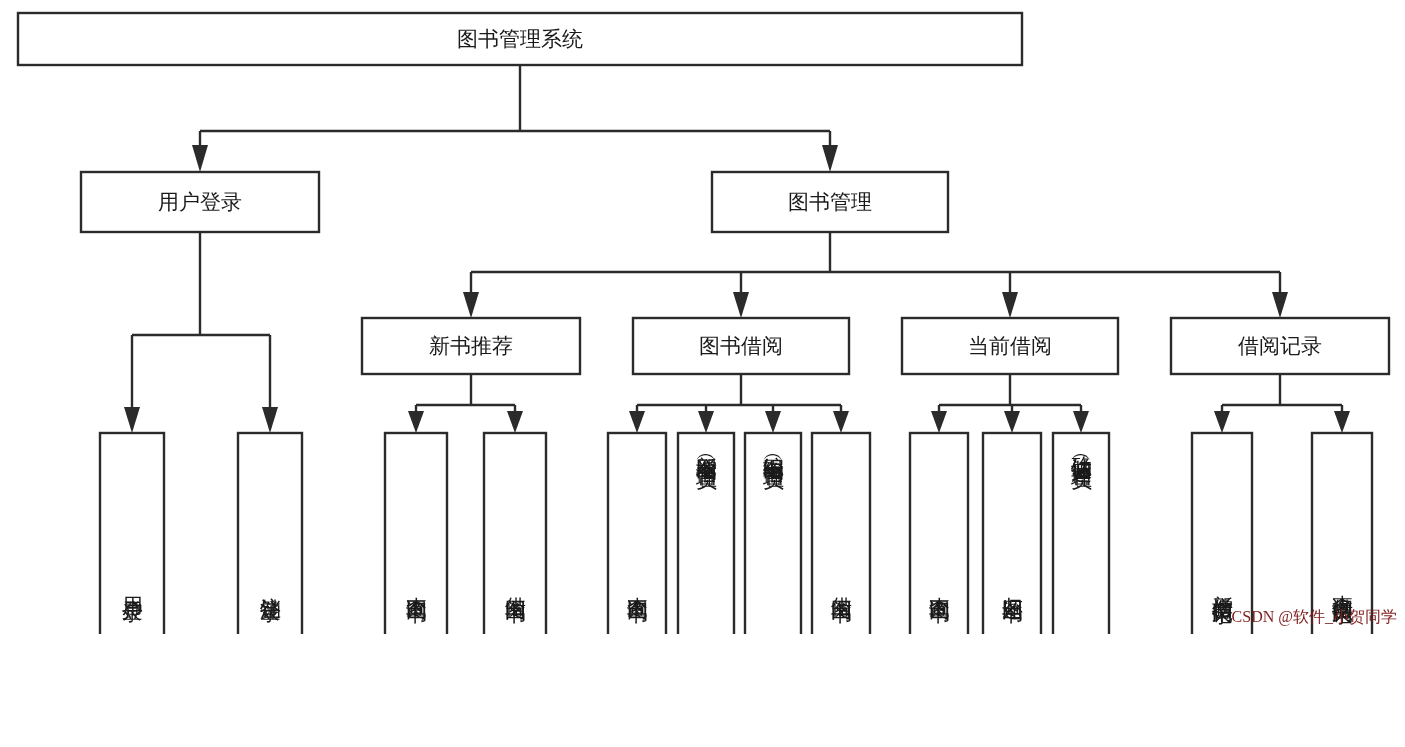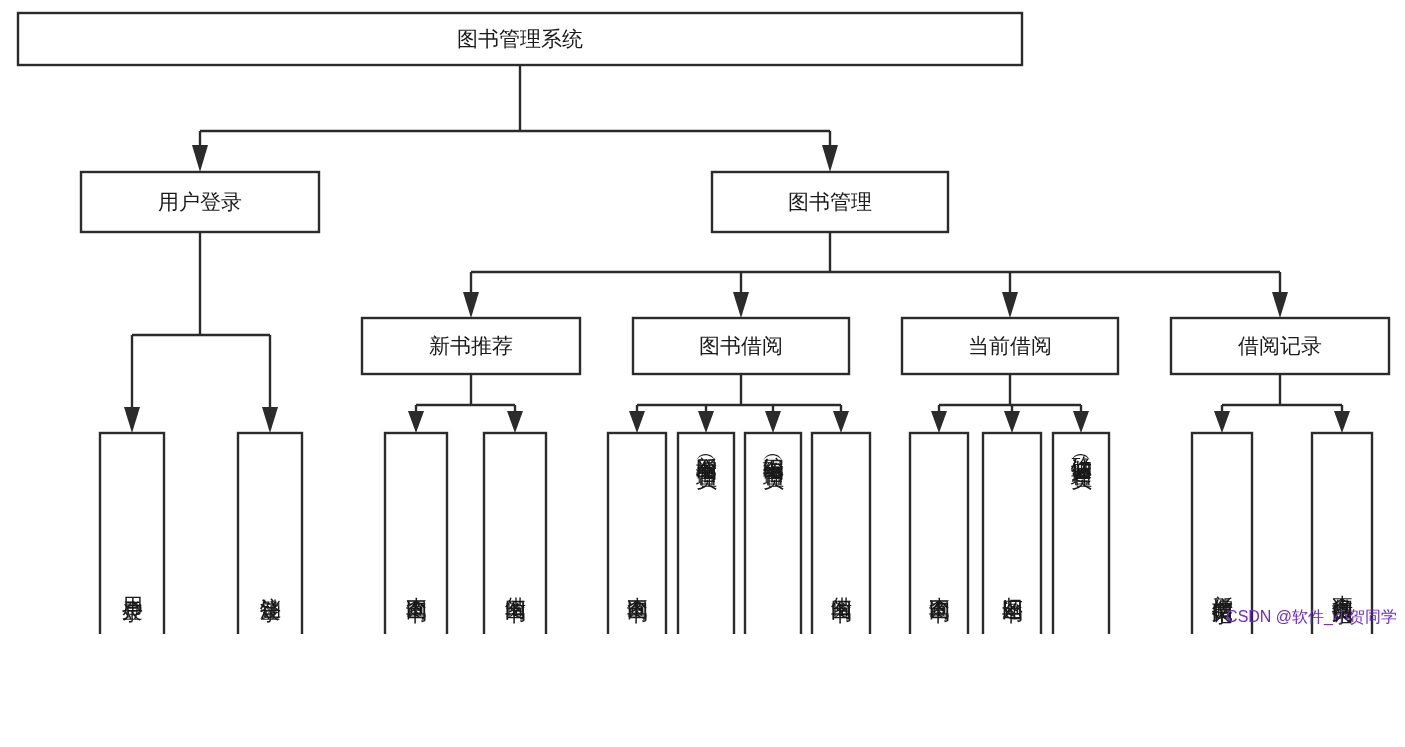--- a/index.html
+++ b/index.html
@@ -53,23 +53,23 @@
     stroke-linecap: butt;
   }
   .arrow-head {
     fill: #2b2b2b;
     stroke: none;
   }
   .watermark {
     position: absolute;
     right: 8px;
     bottom: 6px;
-    font-family: Liberation Sans, sans-serif;
+    font-family: Liberation Serif, serif;
     font-size: 16px;
-    color: #6d28d9;
+    color: #7f1d1d;
     white-space: nowrap;
     pointer-events: none;
     user-select: none;
   }
 </style>
 </head>
 <body>
 
 <div id="diagram-root">
 

